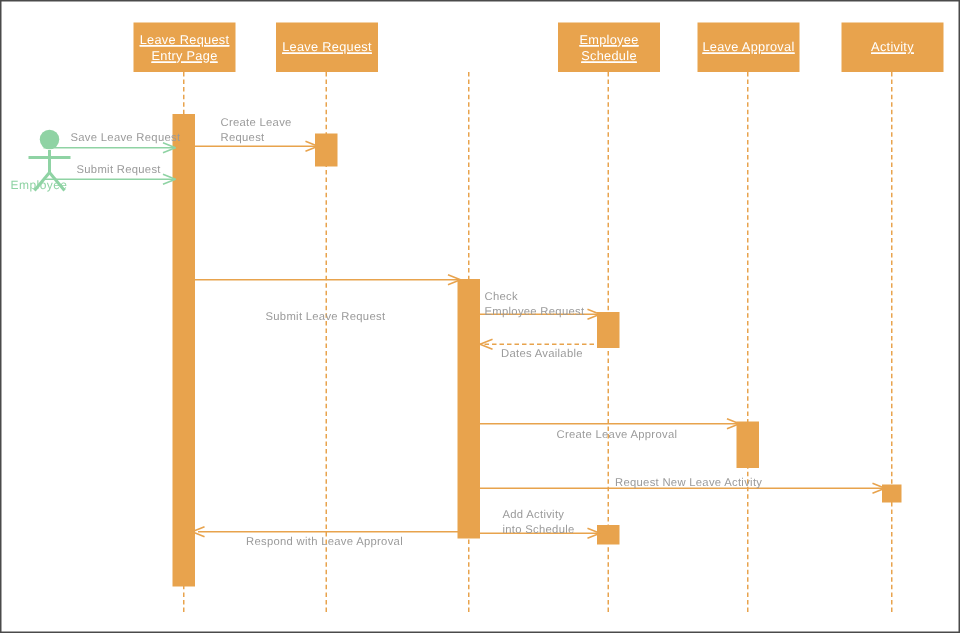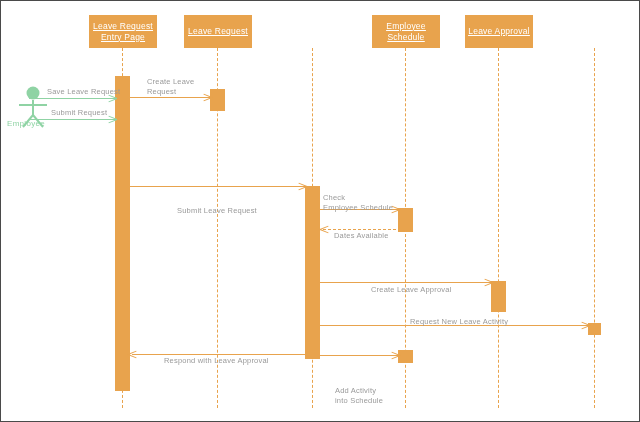--- a/index.html
+++ b/index.html
@@ -126,20 +126,25 @@
     <div>
       <span>Employee</span>
       <span>Schedule</span>
     </div>
   </div>
   <div class="lifeline-head" style="left:464px; top:14px; width:68px; height:33px;">
     <div>
         <span>Leave Approval</span>
       </div>
   </div>
+  <div class="lifeline-head" style="left:560px; top:14px; width:68px; height:33px;">
+    <div>
+        <span>Activity</span>
+      </div>
+  </div>
 
   <div class="lifeline-line" style="left:121px; top:47px; height:360px;"></div>
   <div class="lifeline-line" style="left:216px; top:47px; height:360px;"></div>
   <div class="lifeline-line" style="left:311px; top:47px; height:360px;"></div>
   <div class="lifeline-line" style="left:404px; top:47px; height:360px;"></div>
   <div class="lifeline-line" style="left:497px; top:47px; height:360px;"></div>
   <div class="lifeline-line" style="left:593px; top:47px; height:360px;"></div>
 
   <div class="activation" style="left:114px; top:75px;  width:15px; height:315px;"></div>
   <div class="activation" style="left:209px; top:88px;  width:15px; height:22px;"></div>
@@ -162,36 +167,36 @@
   <div class="msg-label" style="left:146px; top:76px;">Create Leave
 Request</div>
 
   <div class="msg-line" style="left:129px; top:185px; width:177px;"></div>
   <div class="arrow right" style="left:297px; top:185px;"></div>
   <div class="msg-label" style="left:176px; top:175px;margin-top:30px;">Submit  Leave Request</div>
 
   <div class="msg-line" style="left:319px; top:208px; width:80px;"></div>
   <div class="arrow right" style="left:390px; top:208px;"></div>
   <div class="msg-label" style="left:322px; top:192px;">Check
-Employee Schedule</div>
+Employee Request</div>
 
   <div class="msg-line dashed" style="left:322px; top:228px; width:78px;"></div>
   <div class="arrow left" style="left:319px; top:228px;"></div>
   <div class="msg-label" style="left:333px; top:230px;">Dates Available</div>
 
   <div class="msg-line" style="left:319px; top:281px; width:175px;"></div>
   <div class="arrow right" style="left:483px; top:281px;"></div>
   <div class="msg-label" style="left:370px; top:284px;">Create Leave Approval</div>
 
   <div class="msg-line" style="left:319px; top:324px; width:270px;"></div>
   <div class="arrow right" style="left:580px; top:324px;"></div>
   <div class="msg-label" style="left:409px; top:316px;">Request New Leave Activity</div>
 
   <div class="msg-line" style="left:319px; top:354px; width:80px;"></div>
   <div class="arrow right" style="left:390px; top:354px;"></div>
-  <div class="msg-label" style="left:334px; top:337px;margin-top:48px;">Add  Activity
+  <div class="msg-label" style="left:334px; top:337px;">Add  Activity
 into Schedule</div>
 
   <div class="msg-line" style="left:131px; top:353px; width:175px;"></div>
   <div class="arrow left" style="left:127px; top:353px;"></div>
   <div class="msg-label" style="left:163px; top:355px;">Respond with Leave Approval</div>
 
 </div>
 
 </body></html>

